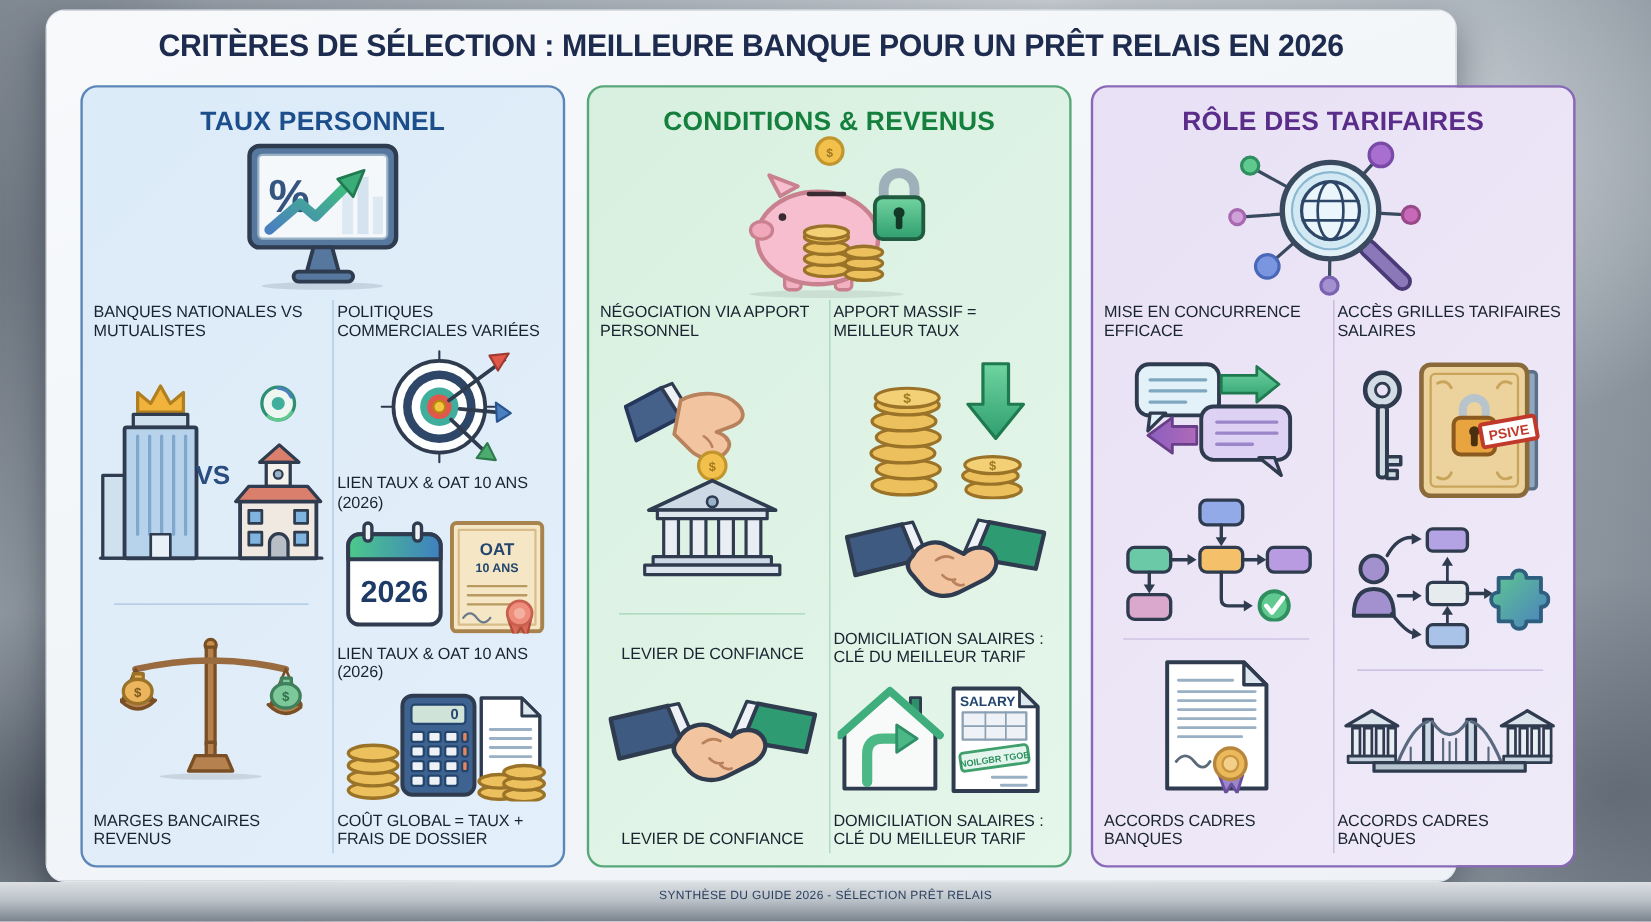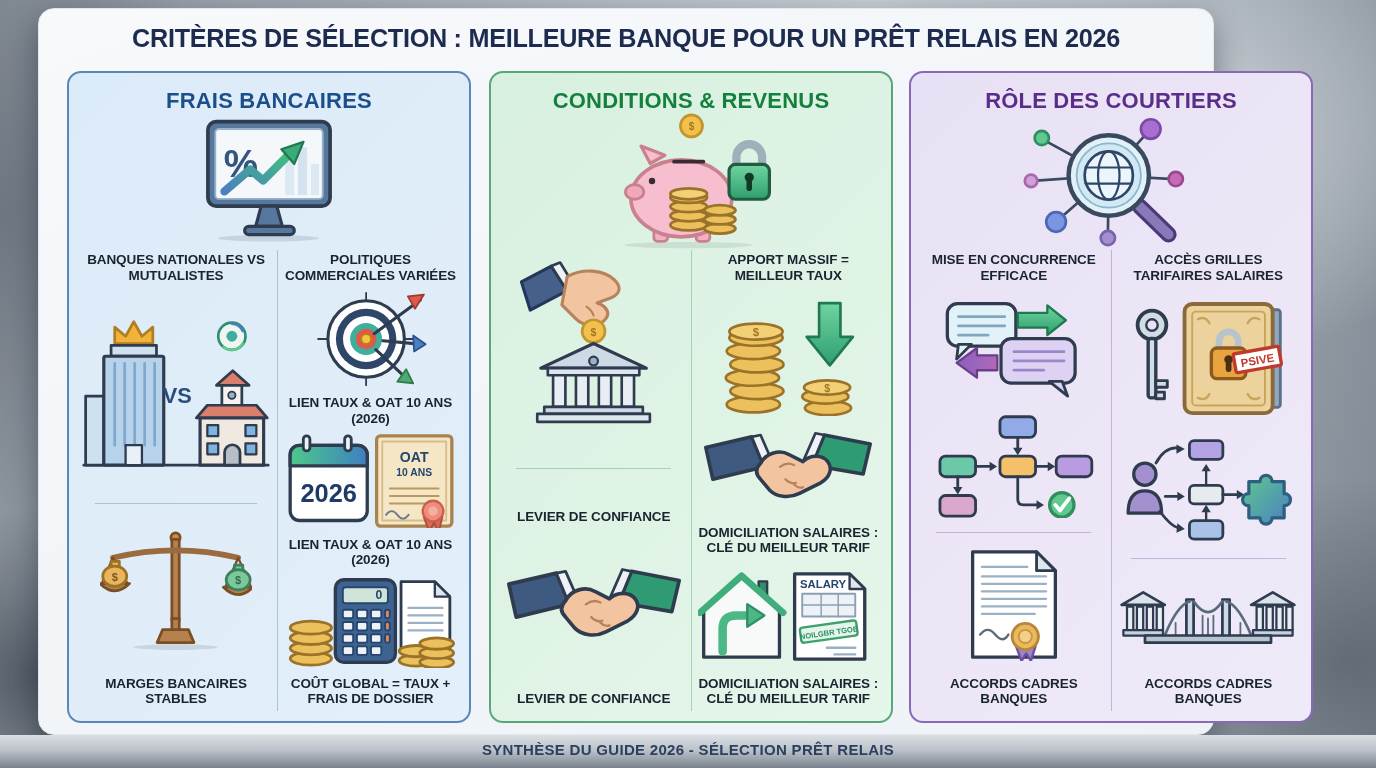--- a/index.html
+++ b/index.html
@@ -18,21 +18,21 @@
       radial-gradient(260px 200px at 15% 98%, rgba(30,36,46,.55), transparent 70%),
       linear-gradient(100deg,#8d959e 0%,#aab2ba 30%,#c9cfd5 58%,#a2abb3 80%,#7f8892 100%);
   }
   .footerband {
     position:absolute; left:0; top:735px; width:1376px; height:33px;
     background:linear-gradient(#dbdfe3 0%, #b9c0c7 48%, #79828c 100%);
     text-align:center;
   }
   .footerband .ftxt {
     display:inline-block; margin-top:6px;
-    font-weight:700; font-size:15px; color:#2b3f5e; letter-spacing:.3px;
+    font-weight:400; font-size:10px; color:#2b3f5e; letter-spacing:.3px;
   }
   .card {
     position:absolute; left:38px; top:8px; width:1176px; height:727px;
     background:linear-gradient(160deg,#f7f9fb, #eef2f6);
     border:1px solid #e2e7ec; border-radius:16px;
     box-shadow:0 12px 32px rgba(18,26,38,.45);
   }
   .card h1 {
     margin:14px 0 0; text-align:center; white-space:nowrap;
     font-size:26px; font-weight:700; color:#1c2b4e; letter-spacing:-.3px;
@@ -45,22 +45,22 @@
   .p1 { left:28px;  background:linear-gradient(135deg,#dcebf8,#e3effa); border-color:#5b87b8; --divc:rgba(74,127,181,.38); }
   .p2 { left:450px; background:linear-gradient(135deg,#d8f0e0,#e5f6ea); border-color:#57a878; --divc:rgba(63,160,106,.38); }
   .p3 { left:870px; background:linear-gradient(135deg,#e8e1f5,#efeaf8); border-color:#8a68b8; --divc:rgba(126,95,174,.38); }
   .panel h2 { margin:15px 4px 2px; text-align:center; font-size:22px; font-weight:700; letter-spacing:.2px; }
   .p1 h2 { color:#1d4e8c; } .p2 h2 { color:#15803d; } .p3 h2 { color:#5b2d8a; }
   .hero { height:128px; display:flex; align-items:center; justify-content:center; }
   .cols { flex:1; display:flex; margin:6px 6px 10px; }
   .col { flex:1; display:flex; flex-direction:column; align-items:center; justify-content:space-between; padding:2px 2px 4px; }
   .col.sep { border-left:1.5px solid var(--divc); }
   .label {
-    font-weight:700; font-size:13.5px; line-height:1.15; letter-spacing:-.1px;
-    color:#1a2330; text-align:center; max-width:196px; margin:0 1px;
+    font-weight:400; font-size:13.5px; line-height:1.15; letter-spacing:-.1px;
+    color:#1a2330; max-width:196px; margin:0 1px;
   }
   .hdiv { width:82%; border-top:1.5px solid var(--divc); height:0; }
   .st { font-family:"Liberation Sans", sans-serif; font-weight:700; }
   svg { display:block; }
 </style>
 </head>
 <body>
 
 <svg width="0" height="0" style="position:absolute">
   <defs>
@@ -90,21 +90,21 @@
       </linearGradient>
   </defs>
 </svg>
 
 <div class="bg"></div>
 
 <div class="card">
   <h1>CRITÈRES DE SÉLECTION : MEILLEURE BANQUE POUR UN PRÊT RELAIS EN 2026</h1>
 
   <section class="panel p1">
-    <h2>FRAIS BANCAIRES</h2>
+    <h2>TAUX PERSONNEL</h2>
     <div class="hero">
       <svg width="152" height="124" viewBox="0 0 165 135">
         <g stroke="#2f3b4e" stroke-width="4" stroke-linejoin="round" stroke-linecap="round">
           <ellipse cx="82" cy="131" rx="55" ry="3.5" fill="rgba(47,59,78,.14)" stroke="none"></ellipse>
           <rect x="16" y="4" width="133" height="92" rx="9" fill="#56789e"></rect>
           <rect x="24" y="12" width="117" height="76" rx="4" fill="#f4f8fb" stroke="#9ab2c8" stroke-width="2"></rect>
           <g stroke="none">
             <rect x="100" y="42" width="10" height="42" fill="#dde9f2"></rect>
             <rect x="114" y="32" width="10" height="52" fill="#d4e3ef"></rect>
             <rect x="128" y="50" width="9" height="34" fill="#dde9f2"></rect>
@@ -170,21 +170,21 @@
             <rect x="12" y="34" width="9" height="8" fill="#ecb45c" stroke="#9a7328"></rect>
             <ellipse cx="16" cy="50" rx="13" ry="11" fill="#ecb45c" stroke="#9a7328"></ellipse>
             <text class="st" x="16" y="55" font-size="12" text-anchor="middle" fill="#7a5a1f" stroke="none">$</text>
             <rect x="146" y="38" width="9" height="8" fill="#7cc89a" stroke="#3f7f5c"></rect>
             <ellipse cx="150" cy="54" rx="13" ry="11" fill="#7cc89a" stroke="#3f7f5c"></ellipse>
             <text class="st" x="150" y="59" font-size="12" text-anchor="middle" fill="#2f6f4c" stroke="none">$</text>
             <rect x="78" y="96" width="8" height="14" fill="#b5824f"></rect>
             <polygon points="62,122 102,122 96,108 68,108" fill="#b5824f"></polygon>
           </g>
         </svg>
-        <div class="label">MARGES BANCAIRES STABLES</div>
+        <div class="label">MARGES BANCAIRES REVENUS</div>
       </div>
       <div class="col sep">
         <div class="label">POLITIQUES COMMERCIALES VARIÉES</div>
         <svg width="112" height="96" viewBox="0 0 125 108">
           <g stroke="#2f3b4e" stroke-width="3" stroke-linejoin="round" stroke-linecap="round">
             <path d="M57 2 V106 M3 54 H111" stroke-width="2"></path>
             <circle cx="57" cy="54" r="43" fill="#fdfefe" stroke-width="3.5"></circle>
             <circle cx="57" cy="54" r="34" fill="#2e4668" stroke="none"></circle>
             <circle cx="57" cy="54" r="26" fill="#ffffff" stroke="none"></circle>
             <circle cx="57" cy="54" r="18" fill="#3fae9c" stroke="none"></circle>
@@ -306,20 +306,21 @@
           <ellipse cx="100" cy="90" rx="20" ry="6" fill="#f3cf76" stroke="#9a7328" stroke-width="3"></ellipse>
           <path d="M152 60 v-10 a14 14 0 0 1 28 0 v10" fill="none" stroke="#9fb0ba" stroke-width="9"></path>
           <rect x="144" y="58" width="44" height="38" rx="7" fill="url(#gLock)" stroke="#1f5c40" stroke-width="3.5"></rect>
           <circle cx="166" cy="72" r="5" fill="#123826" stroke="none"></circle>
           <rect x="163" y="74" width="6" height="13" rx="2.5" fill="#123826" stroke="none"></rect>
         </g>
       </svg>
     </div>
     <div class="cols">
       <div class="col">
+        <div class="label">NÉGOCIATION VIA APPORT PERSONNEL</div>
         <svg width="148" height="176" viewBox="0 0 165 200">
           <g stroke="#2f3b4e" stroke-width="3.5" stroke-linejoin="round" stroke-linecap="round">
             <polygon points="0,34 34,16 52,44 10,66" fill="#45618a" stroke="#24365a"></polygon>
             <polygon points="34,16 44,12 60,38 52,44" fill="#eef2f6" stroke-width="3"></polygon>
             <path d="M52 28 C70 18 94 20 106 32 C114 40 112 48 102 52 L86 58 C98 62 102 70 94 78 C86 86 70 84 62 76 L46 60 Z" fill="#f3c4a0" stroke="#b8825c"></path>
             <path d="M86 58 q8 2 10 8 M74 62 q6 4 8 10" fill="none" stroke="#b8825c" stroke-width="2.5"></path>
             <circle cx="82" cy="90" r="13" fill="#f3c04c" stroke="#c2962e" stroke-width="3"></circle>
             <text class="st" x="82" y="95" font-size="12" text-anchor="middle" fill="#a07820" stroke="none">$</text>
             <polygon points="22,132 142,132 82,104" fill="#cdd9e4"></polygon>
             <circle cx="82" cy="124" r="5" fill="#9ab2c8" stroke-width="2.5"></circle>
@@ -404,21 +405,21 @@
               <path d="M136 84 H166 M144 91 H166" stroke="#9ab0c4" stroke-width="2.5"></path>
             </g>
           </g>
         </svg>
         <div class="label">DOMICILIATION SALAIRES : CLÉ DU MEILLEUR TARIF</div>
       </div>
     </div>
   </section>
 
   <section class="panel p3">
-    <h2>RÔLE DES COURTIERS</h2>
+    <h2>RÔLE DES TARIFAIRES</h2>
     <div class="hero">
       <svg width="192" height="134" viewBox="0 0 215 150">
         <g stroke="#3a4a5e" stroke-width="3" stroke-linejoin="round" stroke-linecap="round">
           <path d="M105 70 L32 30 M105 70 L150 20 M105 70 L20 76 M105 70 L178 74 M105 70 L48 120 M105 70 L104 138" stroke-width="3"></path>
           <circle cx="30" cy="28" r="8" fill="#5fc98f" stroke="#2f8f5f"></circle>
           <circle cx="152" cy="18" r="11" fill="#a86fd0" stroke="#7a4aa8"></circle>
           <circle cx="18" cy="76" r="7" fill="#d0a0d8" stroke="#a868b0"></circle>
           <circle cx="180" cy="74" r="8" fill="#c868b8" stroke="#984a88"></circle>
           <circle cx="46" cy="122" r="11" fill="#7a96e0" stroke="#4a68b8"></circle>
           <circle cx="104" cy="140" r="8" fill="#a391cf" stroke="#7a62b0"></circle>

